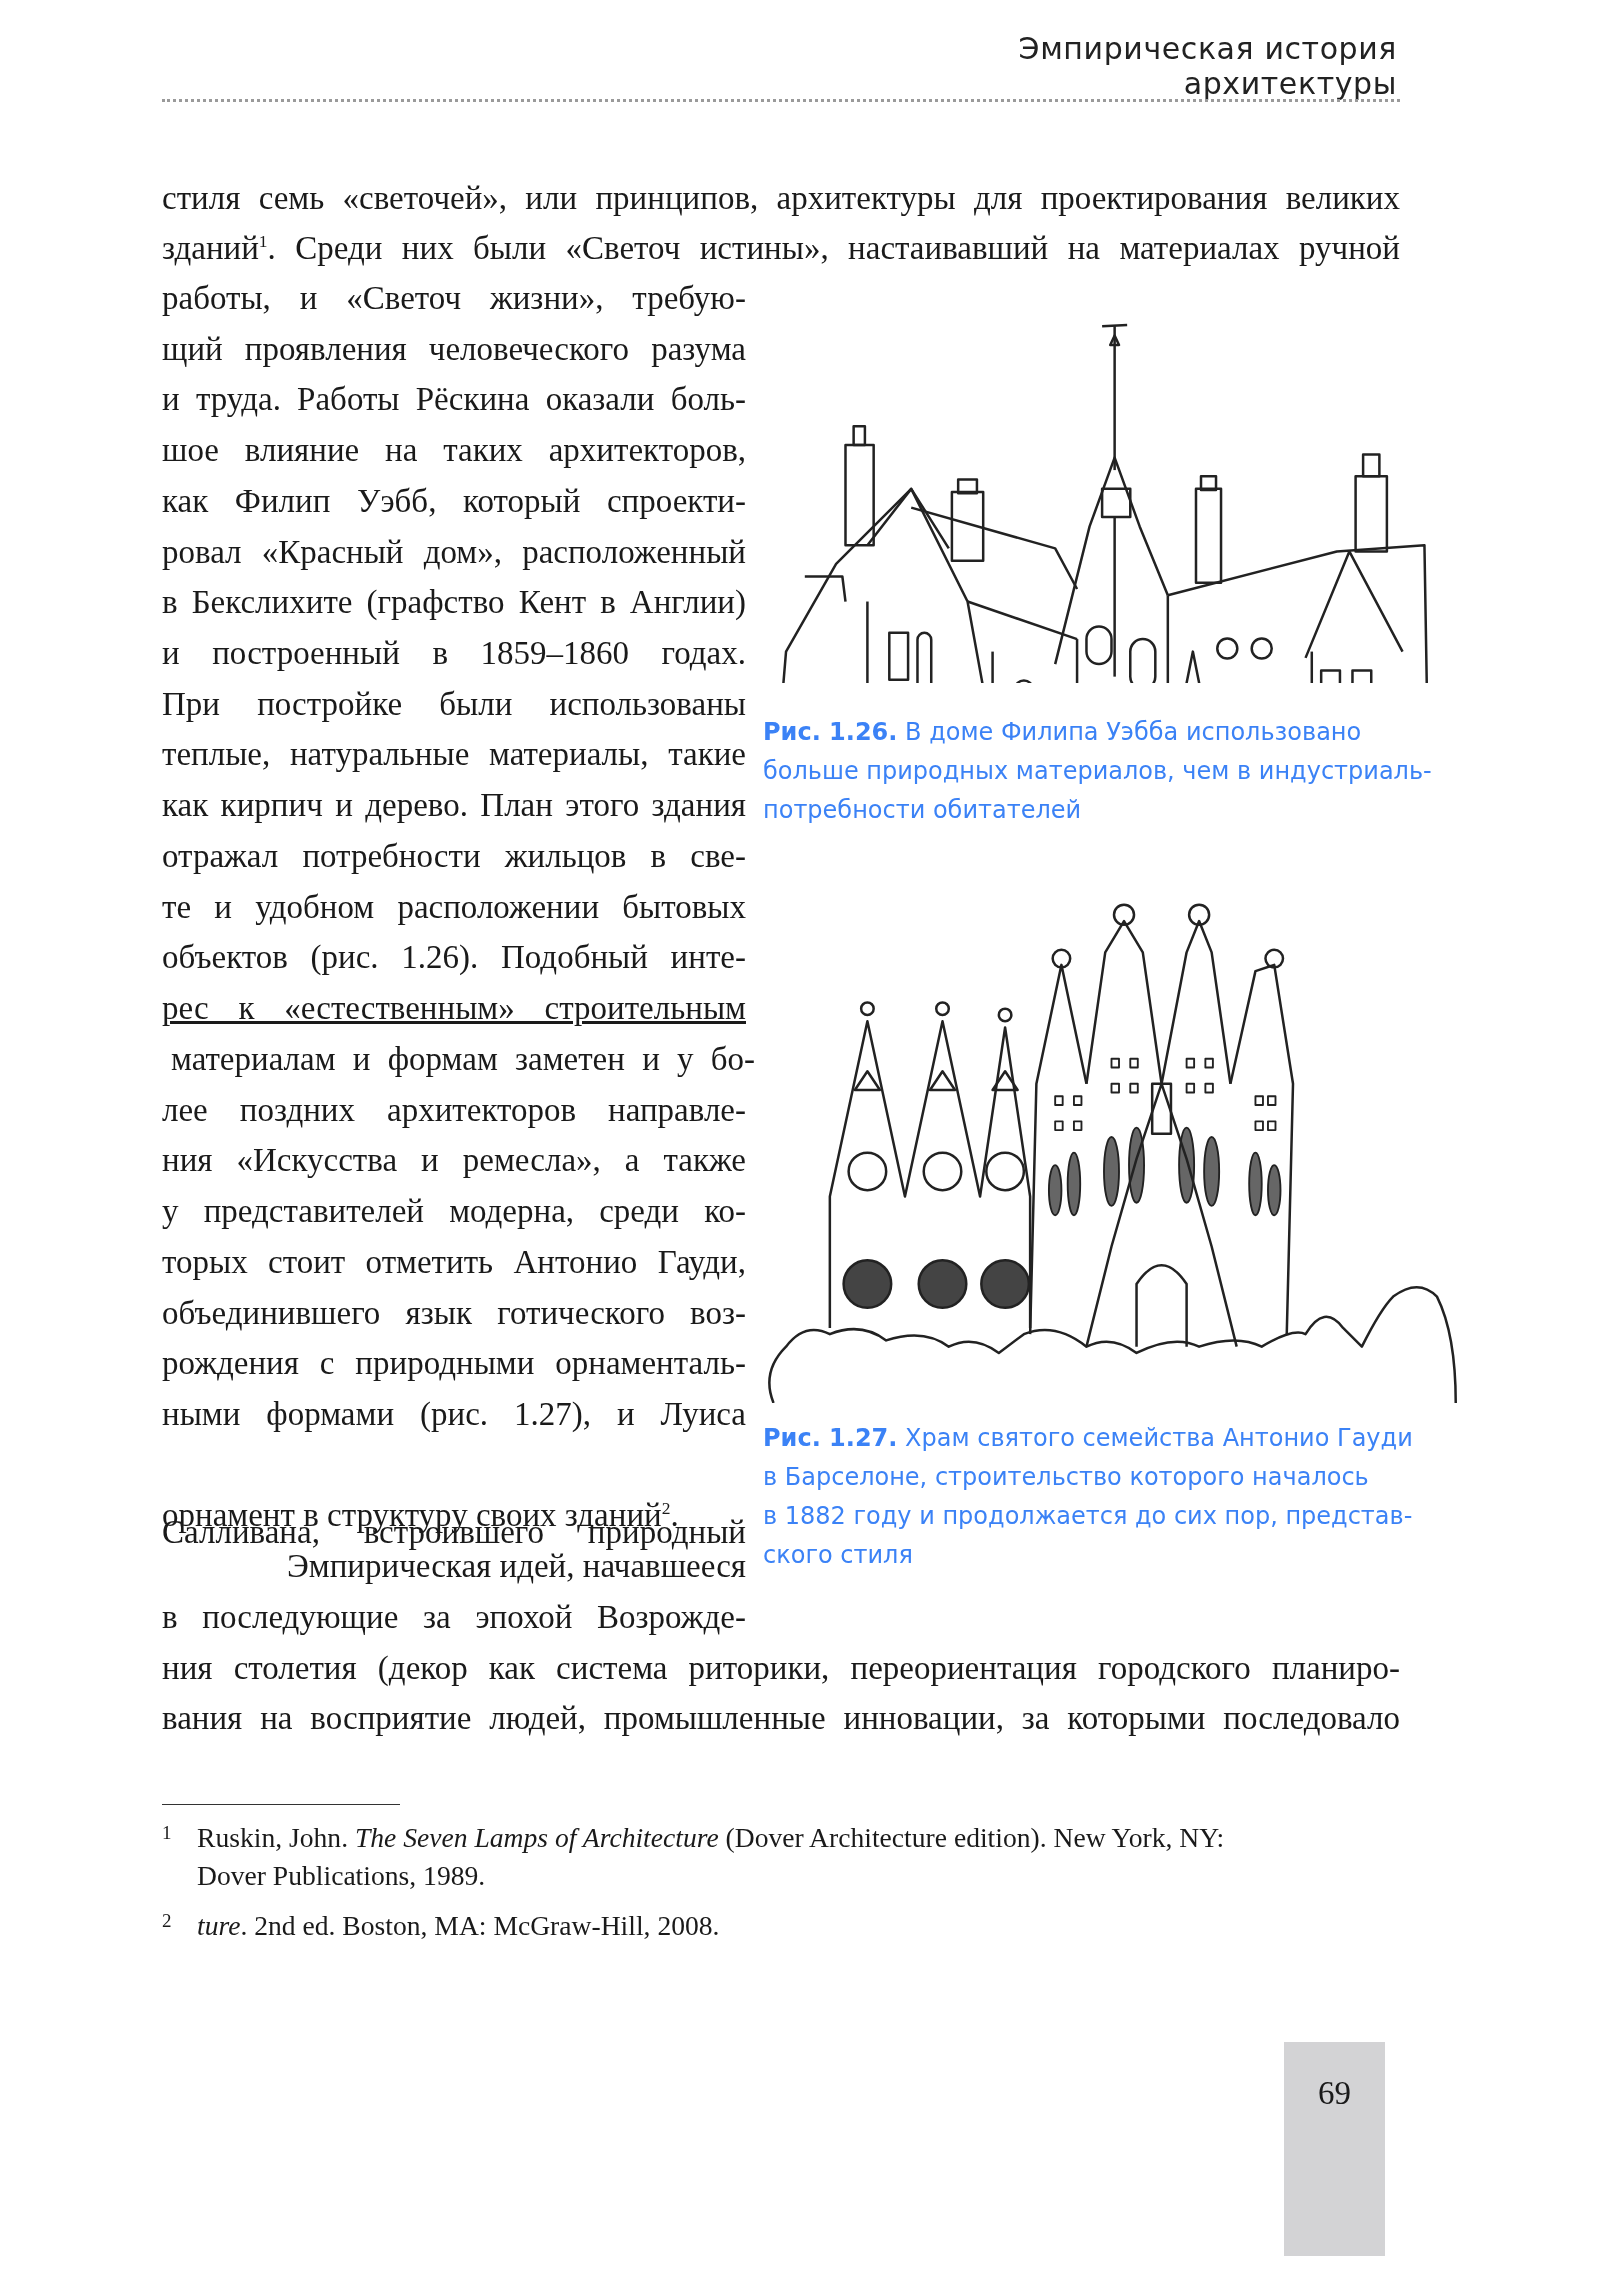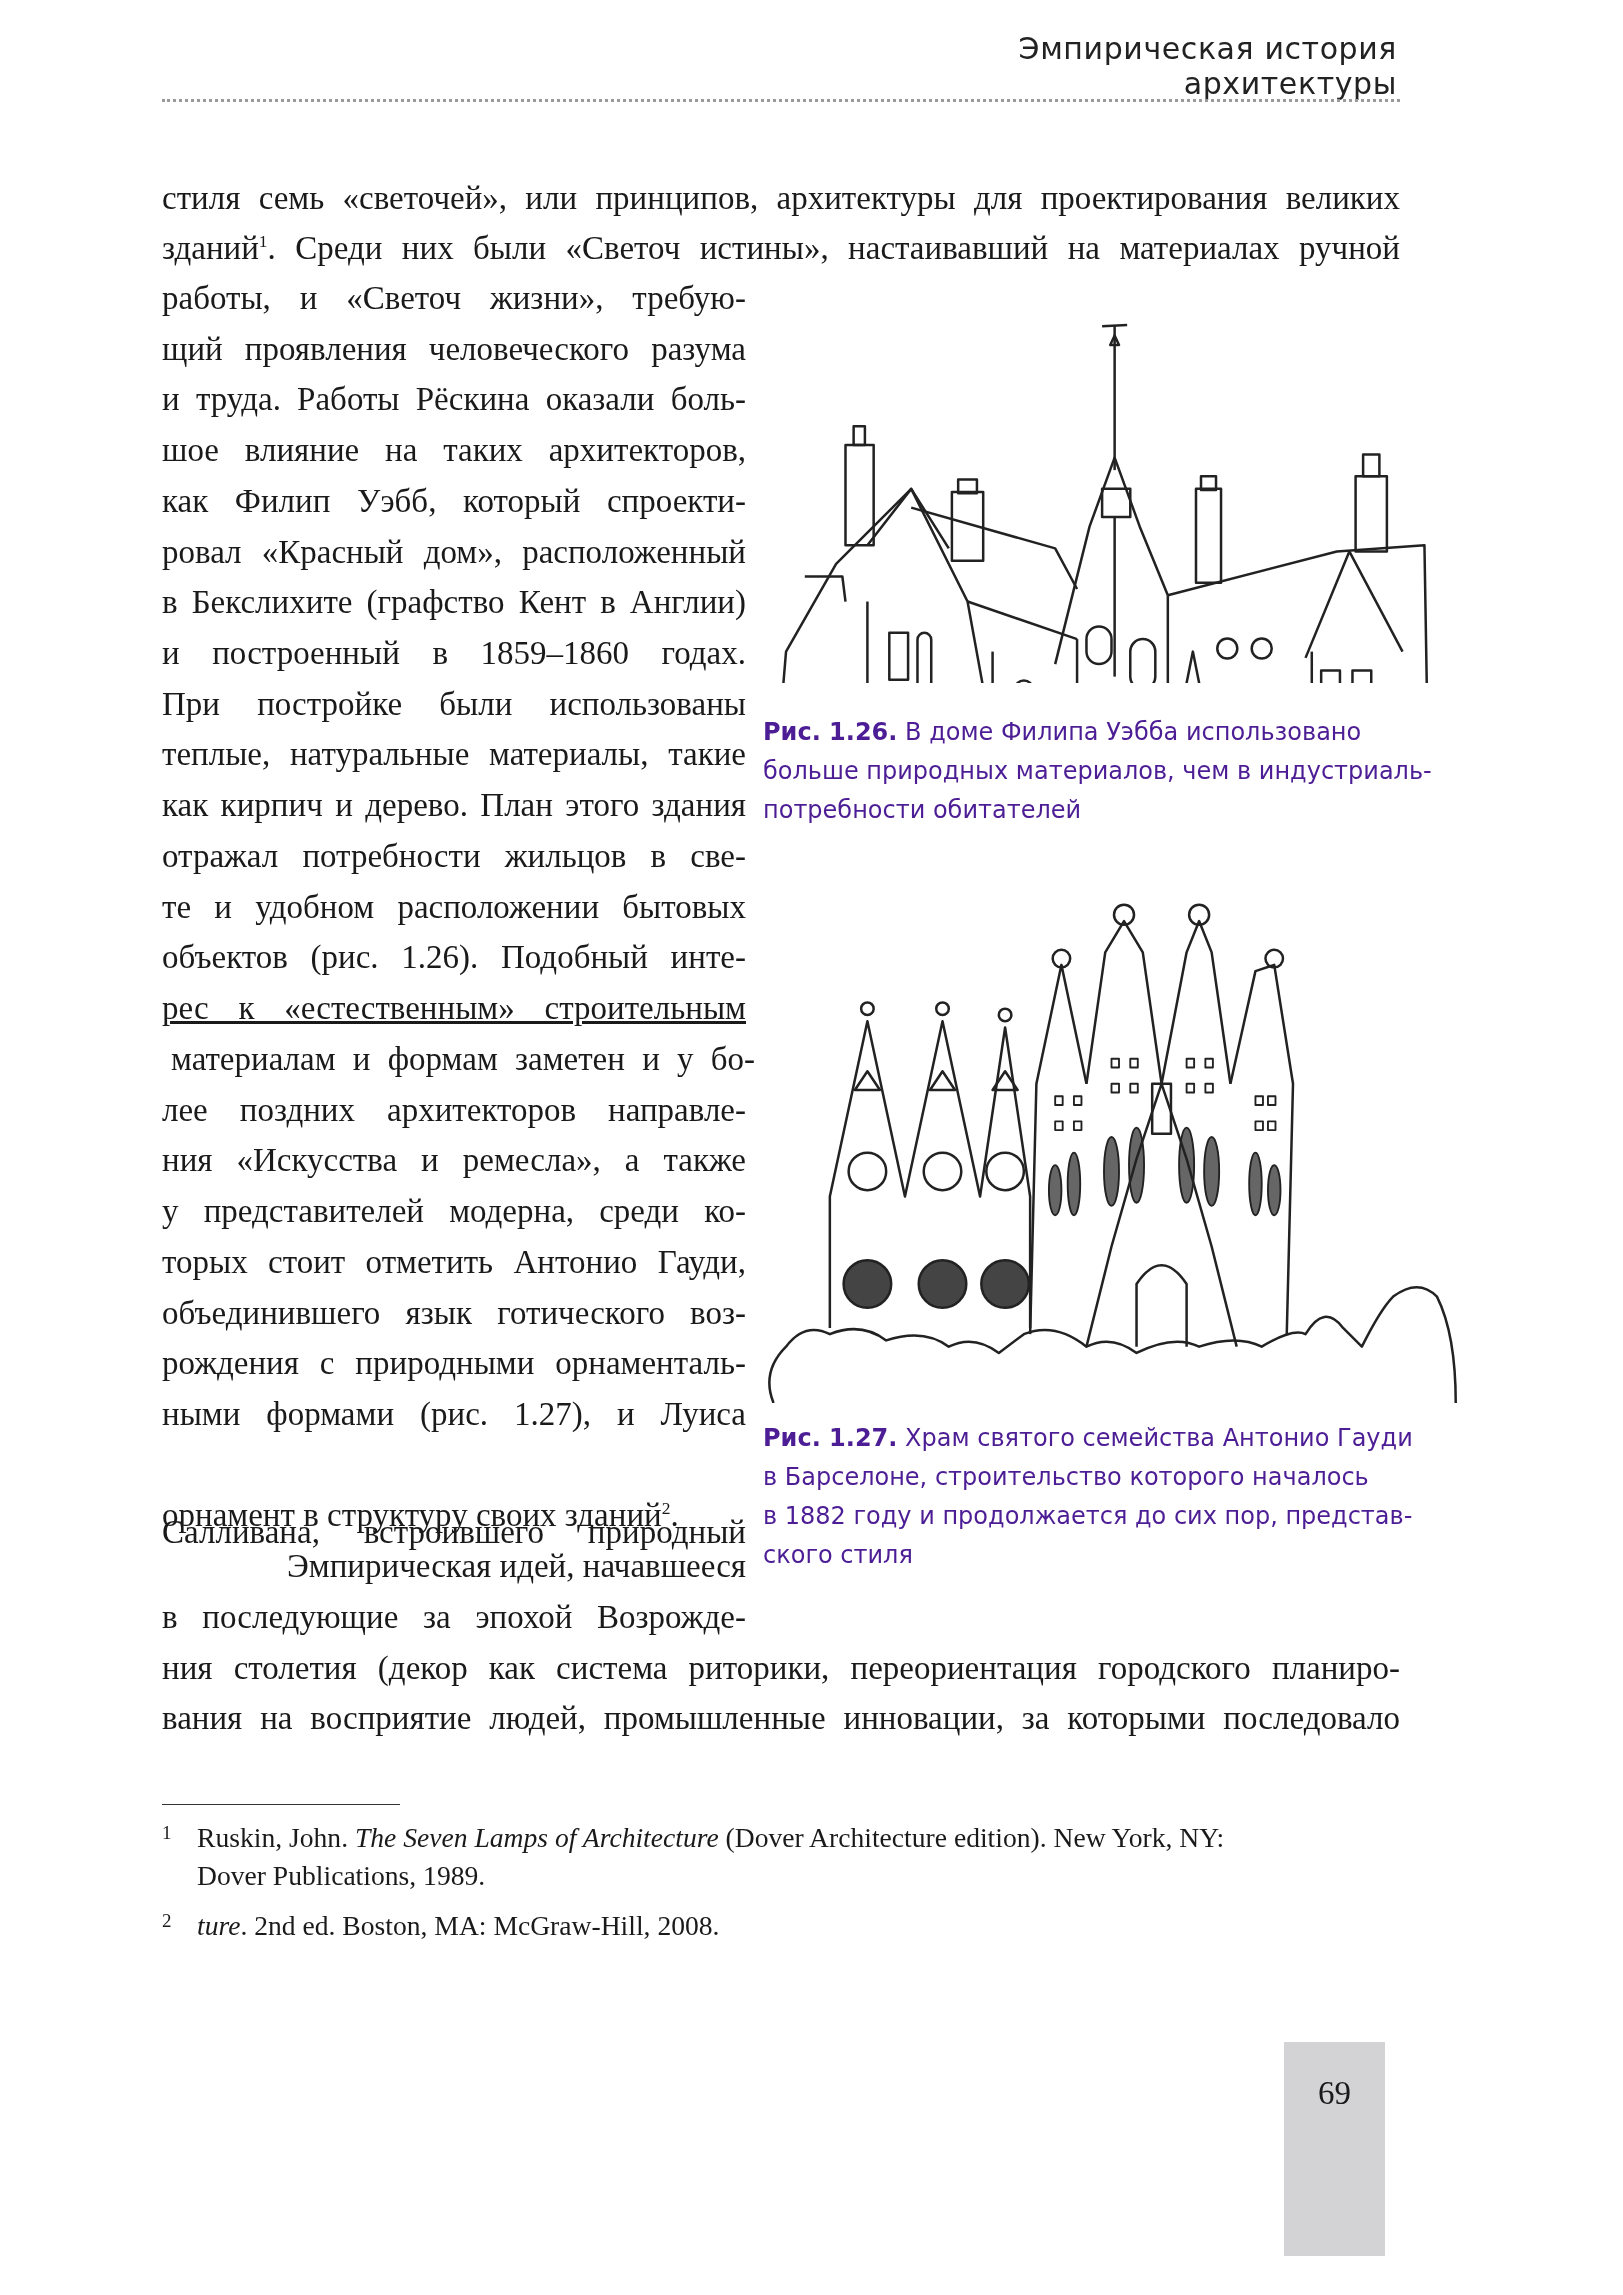--- a/index.html
+++ b/index.html
@@ -19,21 +19,21 @@
   .line { position: absolute; left: 162px; font-size: 33px; line-height: 33px; white-space: nowrap; transform-origin: left top; }
   .full { width: 1238px; text-align: justify; text-align-last: justify; }
   .col { width: 584px; text-align: justify; text-align-last: justify; }
   .indent { padding-left: 125px; box-sizing: border-box; }
   .last { text-align-last: left; }
   sup { font-size: 17.5px; line-height: 0; vertical-align: super; }
 
   .fig { position: absolute; left: 761px; }
   .fig svg { display: block; }
 
-  .caption { position: absolute; left: 763px; width: 701px; font-size: 24px; line-height: 39px; color: #4c1d95; }
+  .caption { position: absolute; left: 763px; width: 701px; font-size: 24px; line-height: 39px; color: #3b82f6; }
   .caption b { font-weight: bold; }
 
   .fn-rule { position: absolute; left: 162px; top: 1804px; width: 238px; border-top: 1.9px solid #333; }
   .fn { position: absolute; left: 162px; width: 1238px; font-size: 27.6px; line-height: 38px; }
   .fn .num { position: absolute; left: 0; top: -5px; font-size: 19px; }
   .fn .txt { position: absolute; left: 35px; width: 1203px; }
 
   .page-tab { position: absolute; left: 1284px; top: 2042px; width: 101px; height: 214px; background: #d3d3d5; }
   .page-num { position: absolute; left: 0; top: 33px; width: 100%; text-align: center; font-size: 33px; color: #1a1a1a; }
 </style>

